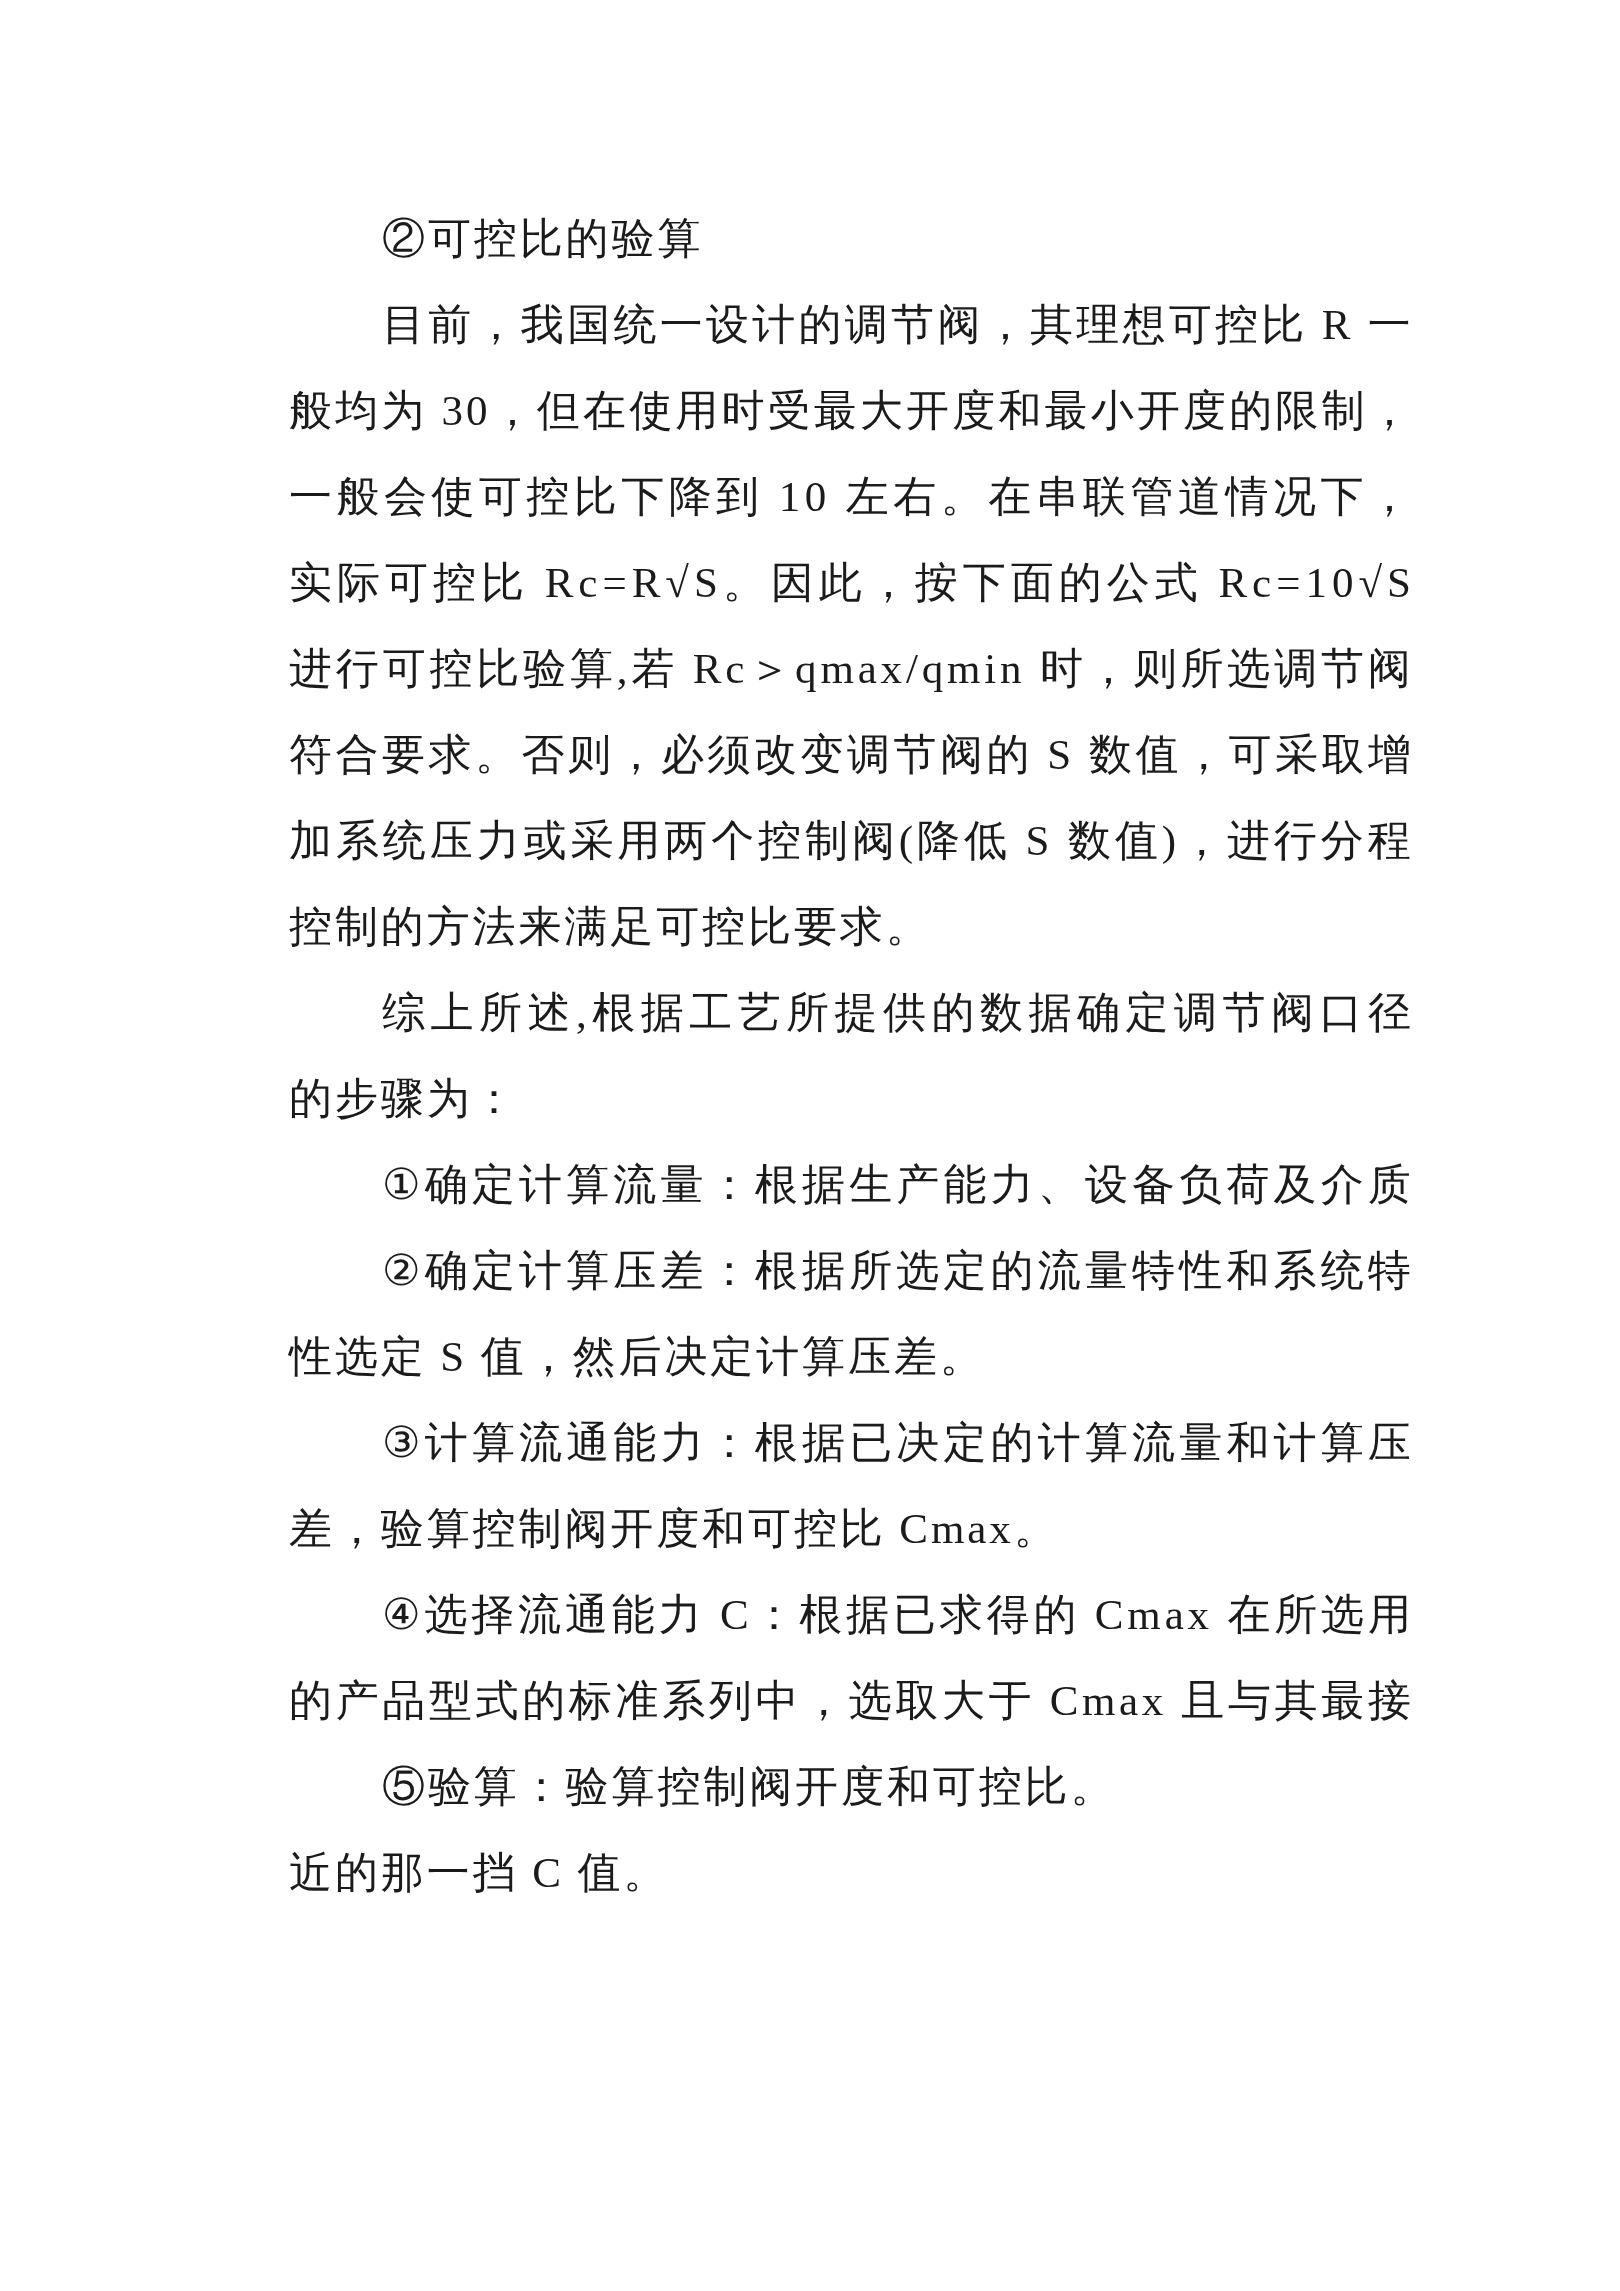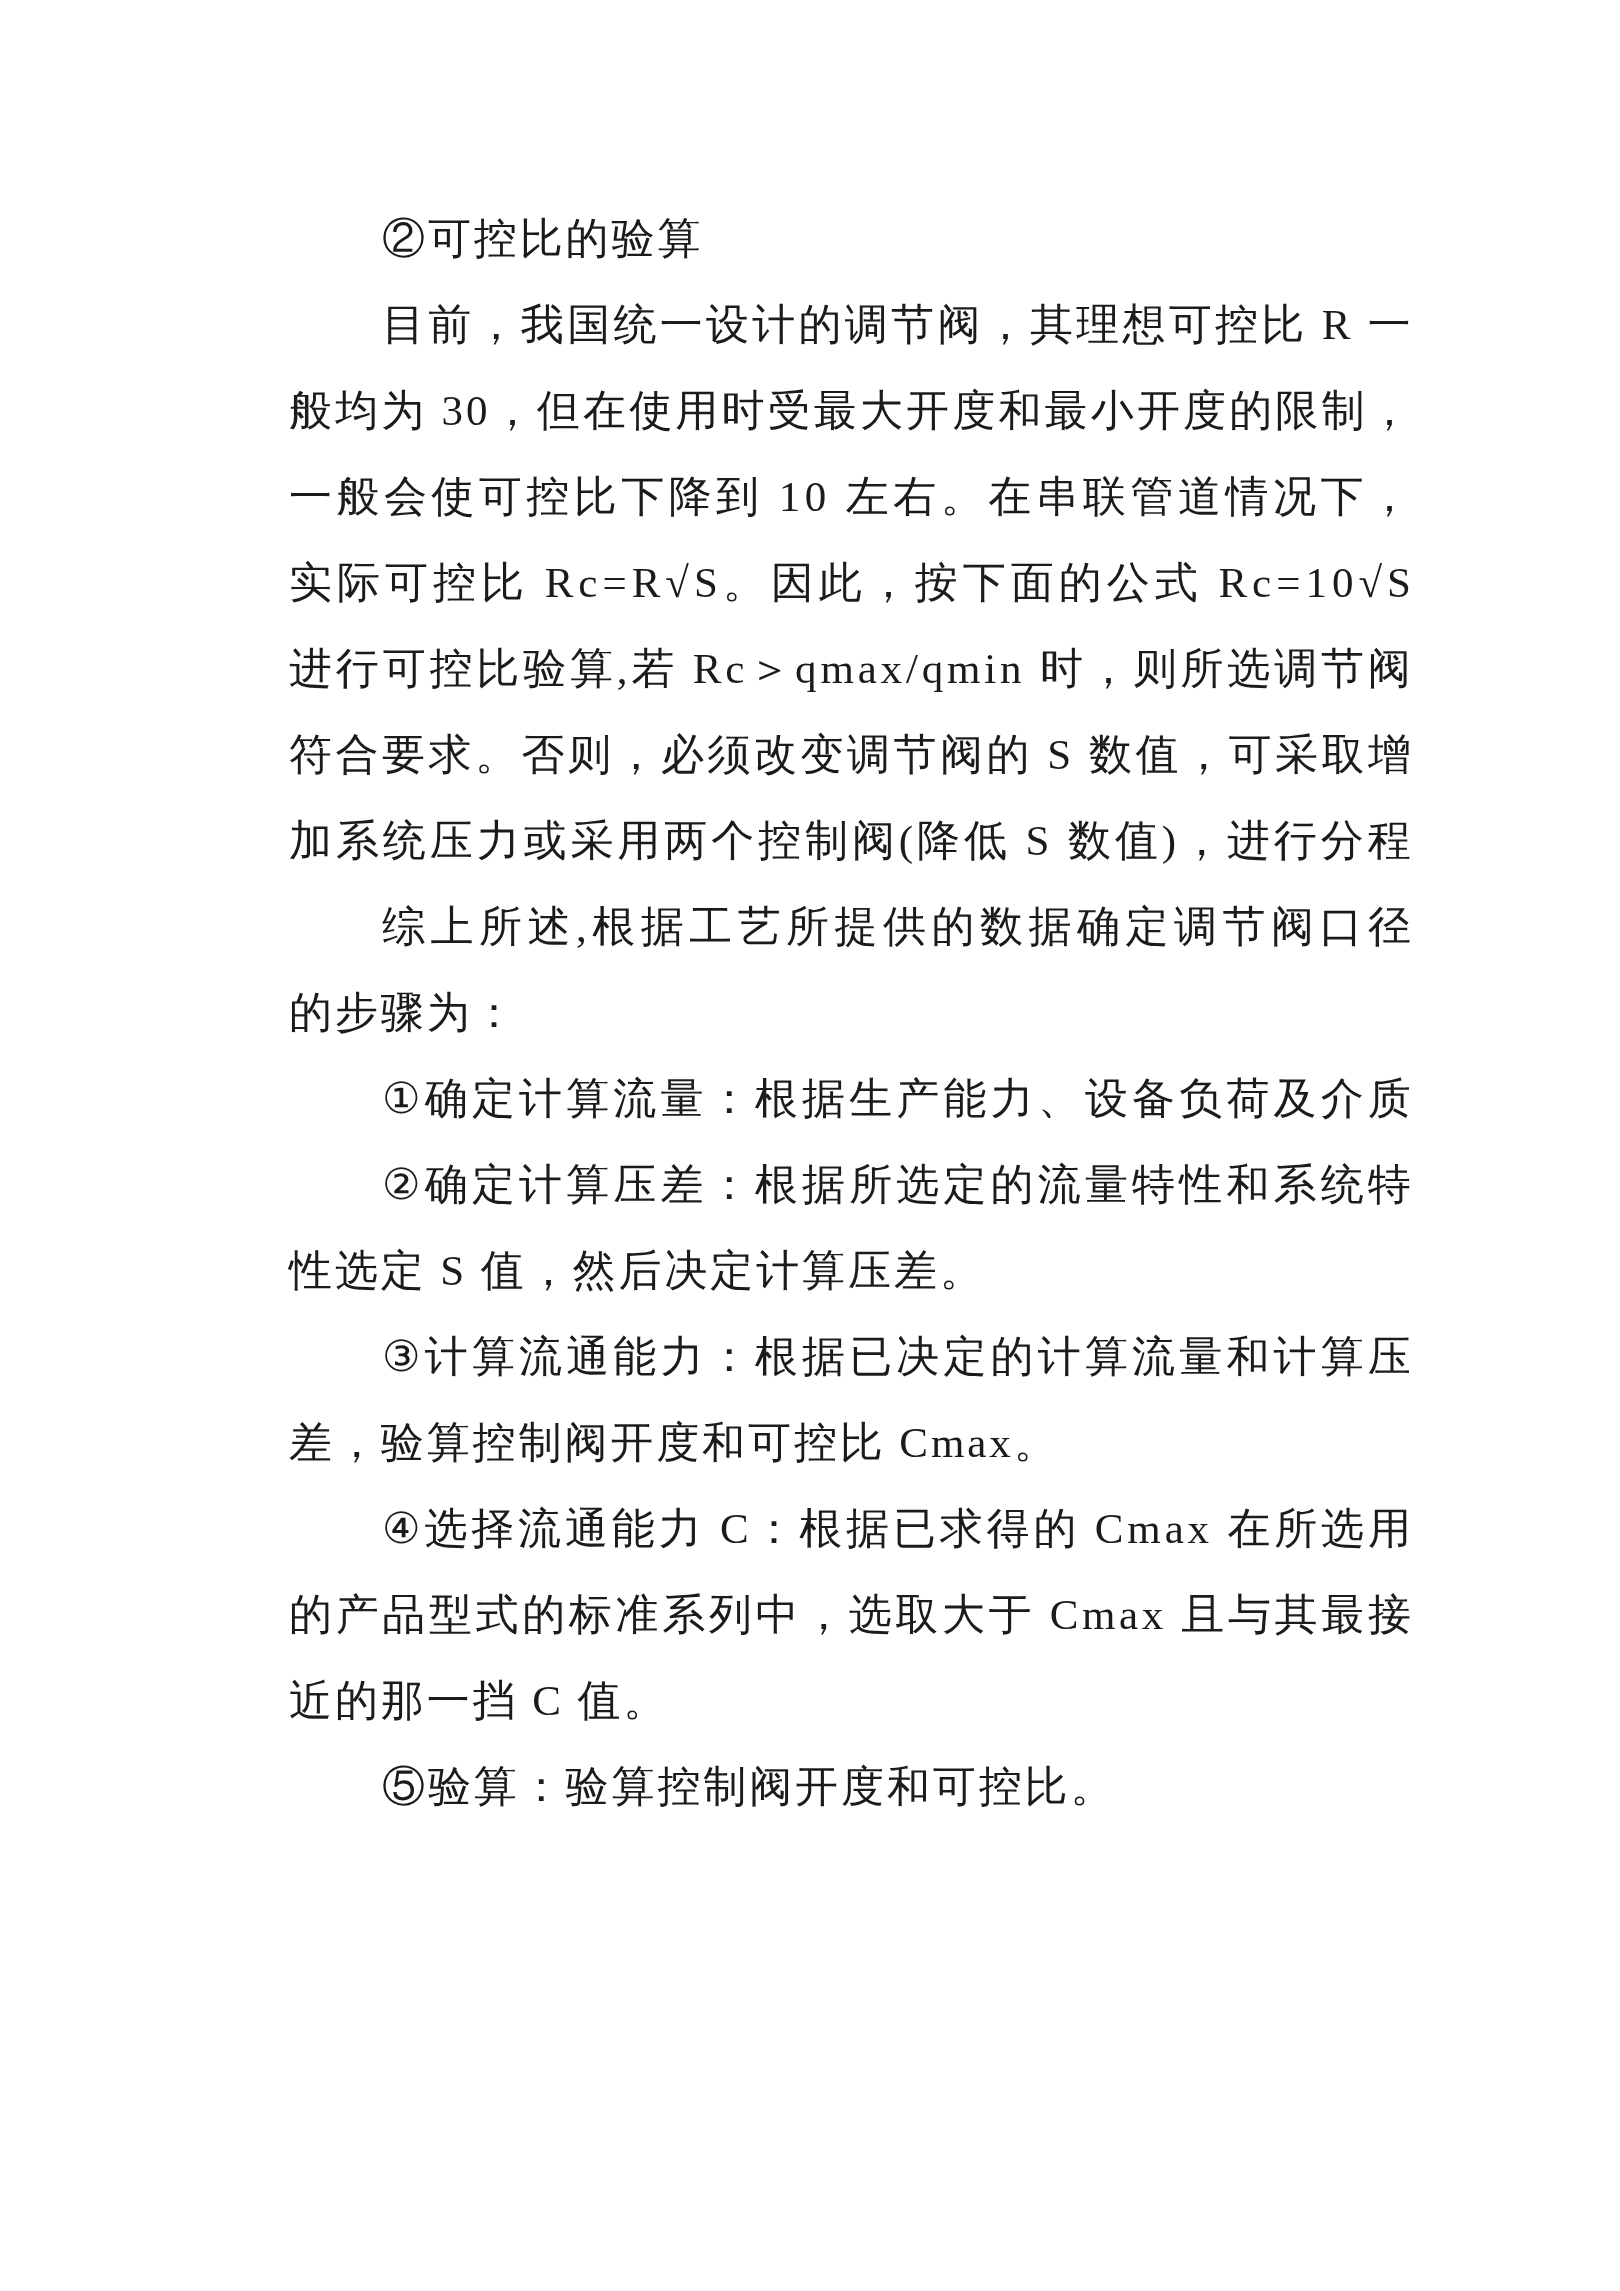--- a/index.html
+++ b/index.html
@@ -252,20 +252,21 @@
         <span> </span>
         <span>数</span>
         <span>值</span>
         <span>)</span>
         <span>，</span>
         <span>进</span>
         <span>行</span>
         <span>分</span>
         <span>程</span>
       </div>
+      <div class="line">控制的方法来满足可控比要求。</div>
       <div class="line indent fill">
         <span>综</span>
         <span>上</span>
         <span>所</span>
         <span>述</span>
         <span>,</span>
         <span>根</span>
         <span>据</span>
         <span>工</span>
         <span>艺</span>
@@ -408,17 +409,17 @@
         <span>m</span>
         <span>a</span>
         <span>x</span>
         <span> </span>
         <span>且</span>
         <span>与</span>
         <span>其</span>
         <span>最</span>
         <span>接</span>
       </div>
+      <div class="line indent">⑤验算：验算控制阀开度和可控比。</div>
       <div class="line">近的那一挡 C 值。</div>
-      <div class="line indent">⑤验算：验算控制阀开度和可控比。</div>
     </div>
 </div>
 
 
 </body></html>

